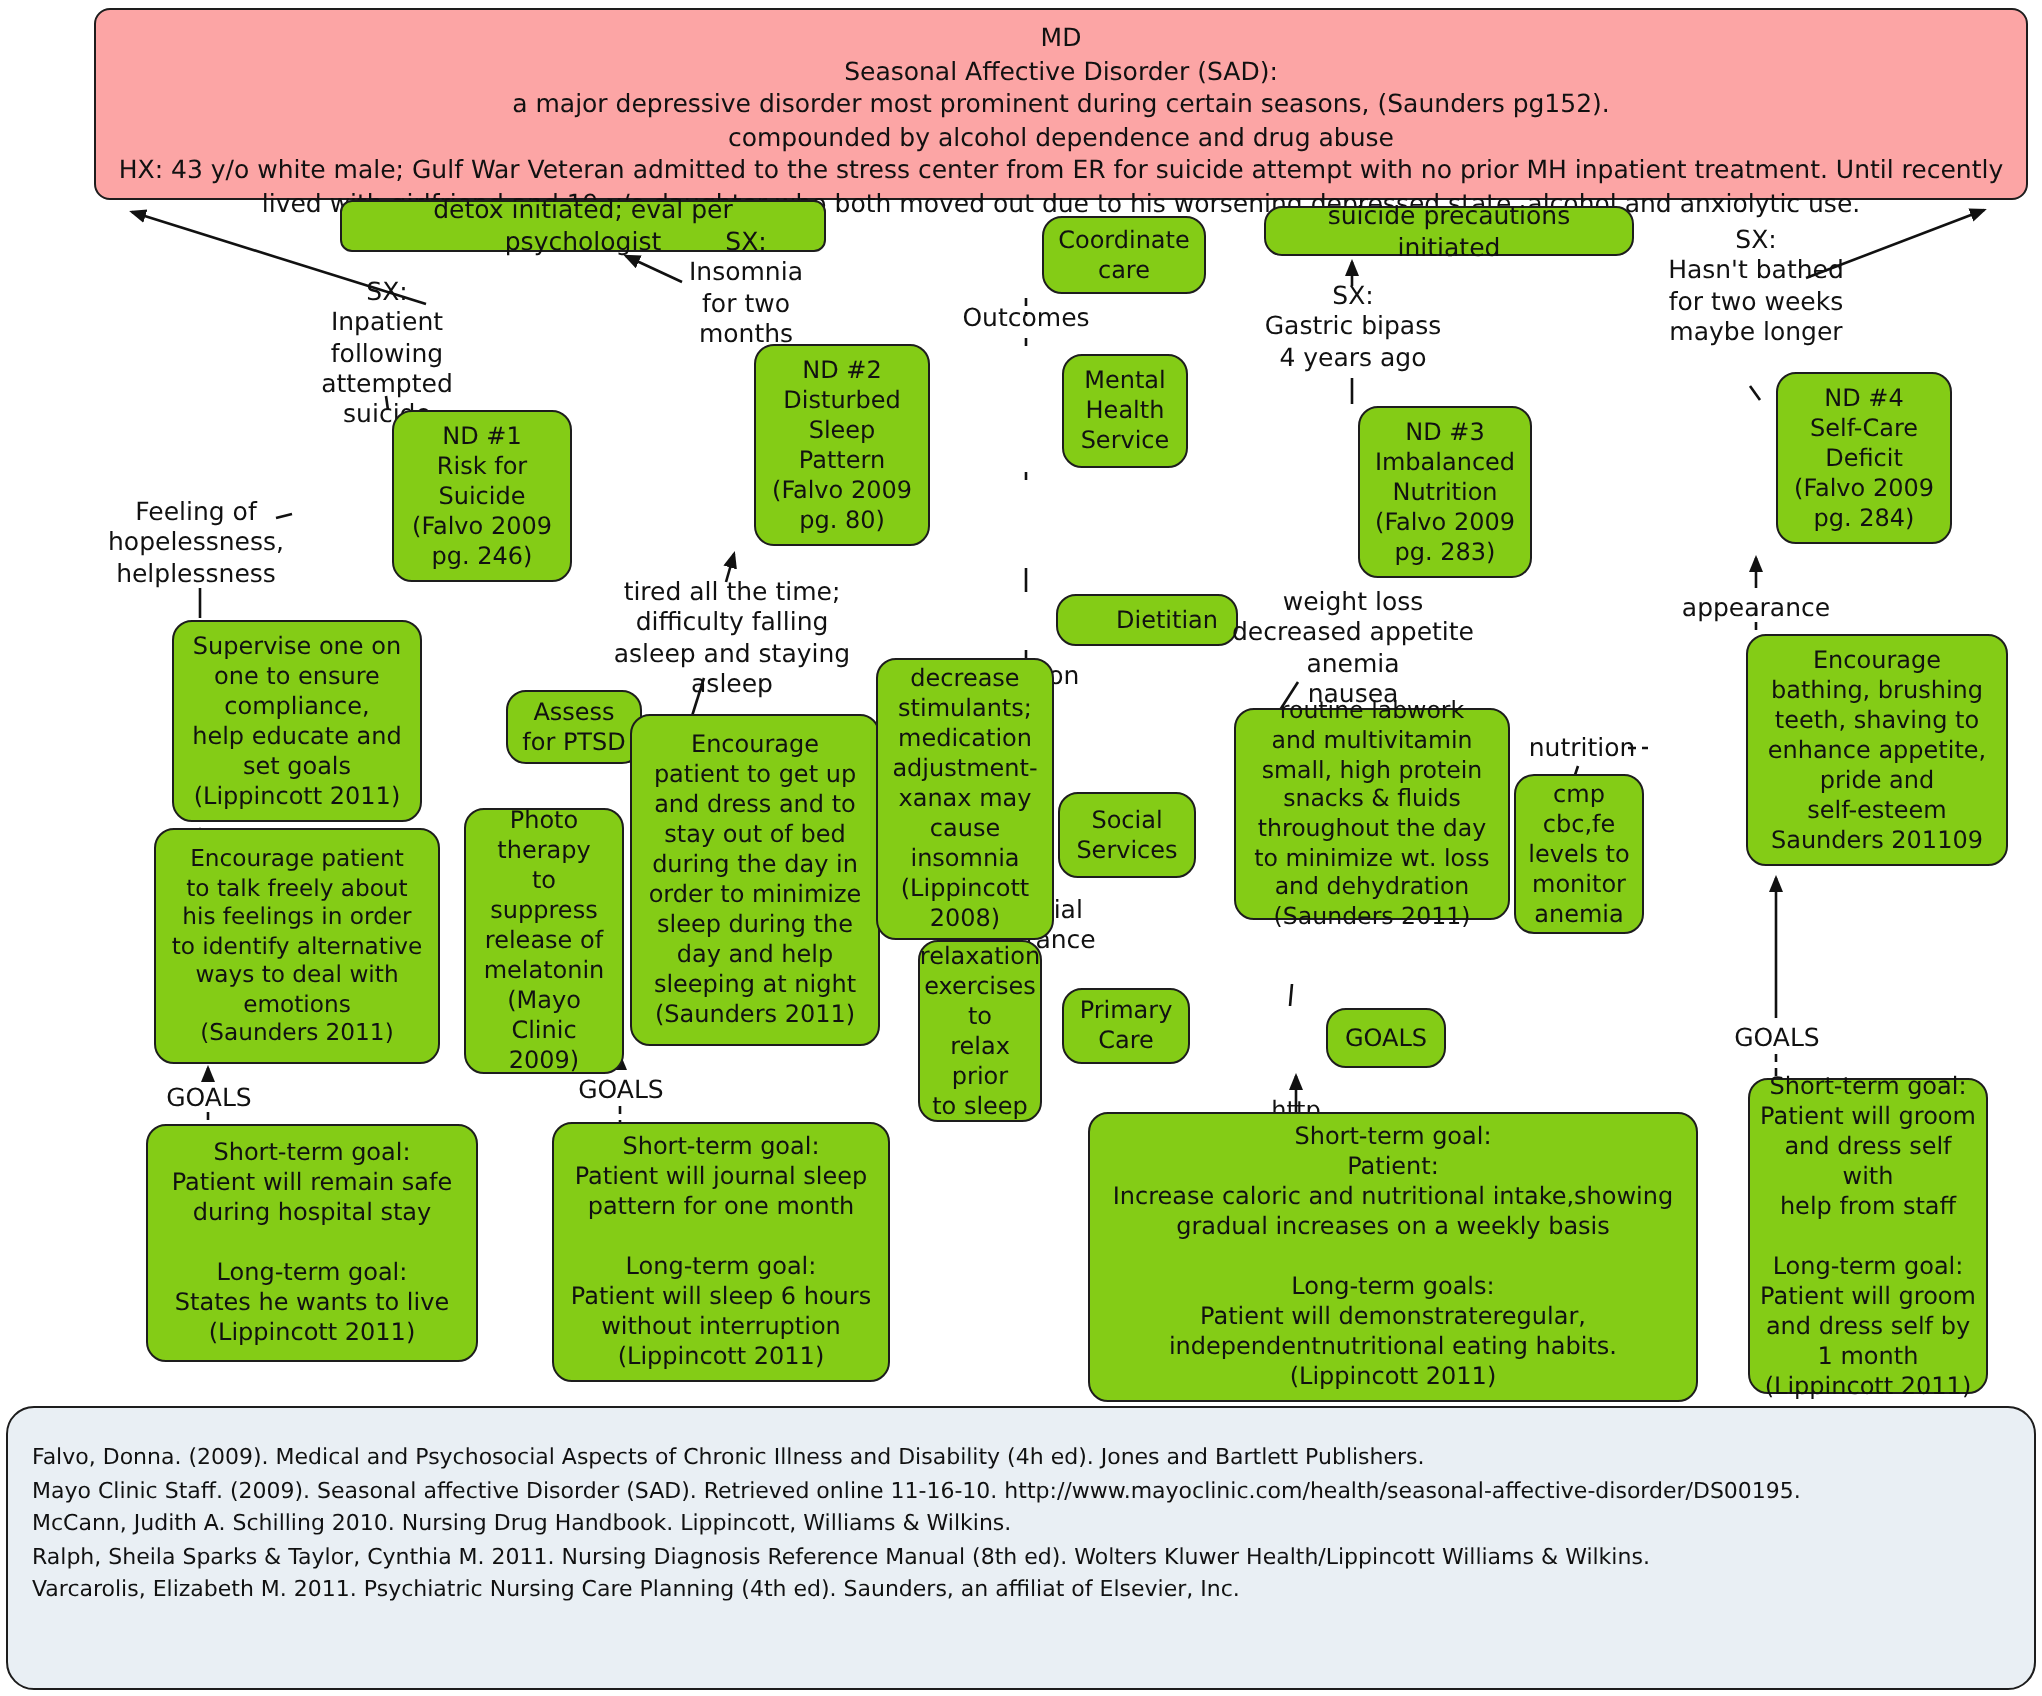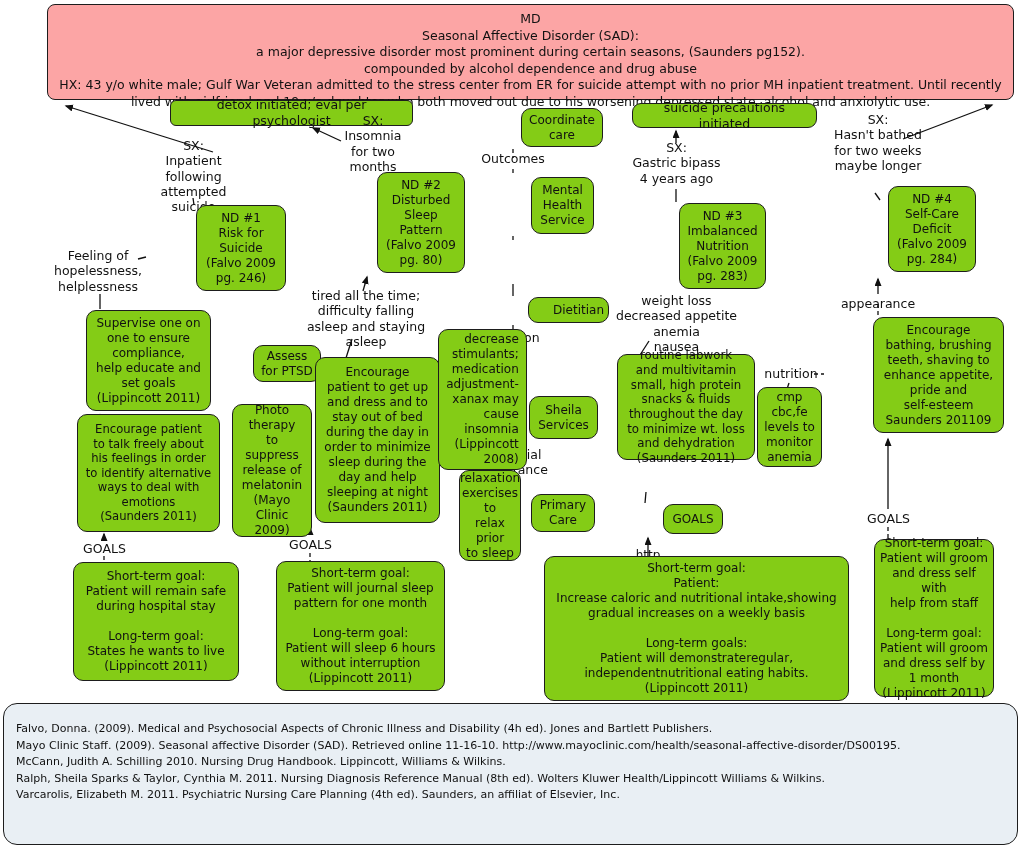--- a/index.html
+++ b/index.html
@@ -77,23 +77,23 @@
 
   <div class="box pill" style="left:122px; top:100px; width:243px; height:26px; font-size:12.5px;">detox initiated; eval per psychologist</div>
   <div class="box pill" style="left:584px; top:103px; width:185px; height:25px; font-size:12.5px; border-radius:9px;">suicide precautions initiated</div>
 
   <div class="box" style="left:473px; top:108px; width:82px; height:39px;">Coordinate
 care</div>
   <div class="lbl" style="left:478px; top:151px; width:70px;">Outcomes</div>
   <div class="box" style="left:483px; top:177px; width:63px; height:57px;">Mental
 Health
 Service</div>
-  <div class="box" style="left:480px; top:297px; width:81px; height:26px;padding-left:24px;">Dietitian</div>
+  <div class="box" style="left:480px; top:297px; width:91px; height:26px;padding-left:24px;">Dietitian</div>
   <div class="lbl" style="left:483px; top:330px; width:60px;">nutrition</div>
-  <div class="box" style="left:481px; top:396px; width:69px; height:43px;">Sheila
+  <div class="box" style="left:481px; top:396px; width:69px; height:43px;">Social
 Services</div>
   <div class="lbl" style="left:476px; top:447px; width:78px;">financial
 assistance</div>
   <div class="box" style="left:483px; top:494px; width:64px; height:38px;">Primary
 Care</div>
 
   <div class="lbl" style="left:146px; top:138px; width:95px;">SX:
 Inpatient
 following
 attempted
@@ -165,21 +165,21 @@
   <div class="lbl" style="left:283px; top:537px; width:55px;">GOALS</div>
   <div class="box" style="left:228px; top:561px; width:169px; height:130px;">Short-term goal:
 Patient will journal sleep
 pattern for one month
 
 Long-term goal:
 Patient will sleep 6 hours
 without interruption
 (Lippincott 2011)</div>
 
-  <div class="box" style="left:390px; top:329px; width:89px; height:141px;text-align:right;">decrease
+  <div class="box" style="left:390px; top:329px; width:89px; height:141px;">decrease
 stimulants;
 medication
 adjustment-
 xanax may
 cause
 insomnia
 (Lippincott
 2008)</div>
   <div class="box" style="left:411px; top:470px; width:62px; height:91px;">relaxation
 exercises

